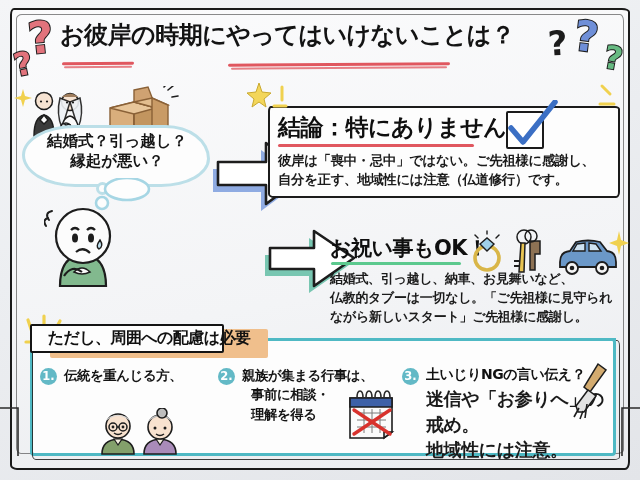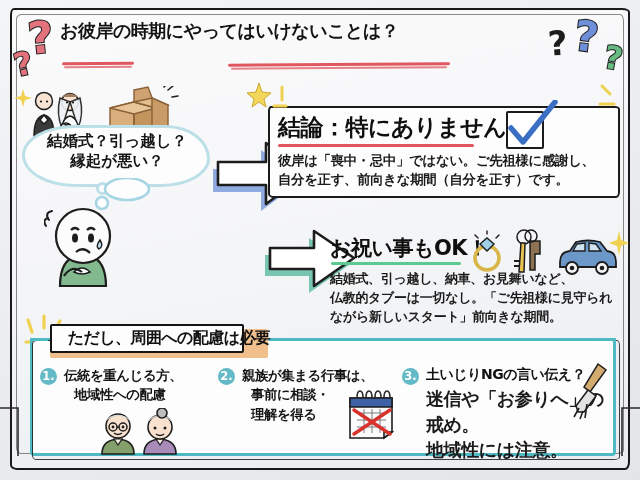--- a/index.html
+++ b/index.html
@@ -39,21 +39,21 @@
     pointer-events: none;
   }
 
   
   .title-wrap {
     position: absolute;
     left: 60px; top: 22px;
     width: 500px;
   }
   .title-text {
-    font-size: 18px;
+    font-size: 24px;
     font-weight: 900;
     letter-spacing: -0.5px;
     color: #131313;
     white-space: nowrap;
     line-height: 1.1;
     font-family: Liberation Serif, serif;
   }
   .title-ul-a {
     position: absolute;
     left: 2px; top: 40px;
@@ -220,21 +220,21 @@
   }
   .panel-head-shadow {
     position: absolute;
     left: 50px; top: 329px;
     width: 218px; height: 29px;
     background: #f0bf8c;
     border-radius: 2px;
   }
   .panel-head {
     position: absolute;
-    left: 50px; top: 324px;
+    left: 30px; top: 324px;
     width: 194px; height: 29px;
     border: 2.4px solid #141414;
     background: #fdfdfd;
     border-radius: 2px;
     display: flex;
     align-items: center;
     justify-content: center;
     padding-left: 44px;
   }
   .panel-head span {
@@ -402,21 +402,21 @@
   <svg class="arrow-svg" style="left:262px;top:218px;" width="108" height="84" viewBox="0 0 108 84">
     <path d="M8 30 L52 30 L52 13 L92 40 L52 68 L52 51 L8 51z" fill="#62bda4" opacity=".85" transform="translate(-5,7)"></path>
     <path d="M8 30 L52 30 L52 13 L92 40 L52 68 L52 51 L8 51z" fill="#ffffff" stroke="#1d1d1d" stroke-width="2.6" stroke-linejoin="round"></path>
   </svg>
 
   <div class="card-conclusion"></div>
   <div class="conc-head">結論：特にありません！</div>
   <div class="conc-ul"></div>
   <div class="conc-body">
     <div>彼岸は「喪中・忌中」ではない。ご先祖様に感謝し、</div>
-    <div>自分を正す、前向きな期間（自分を正す）です。</div>
+    <div>自分を正す、地域性には注意（仏道修行）です。</div>
   </div>
   <div class="check-box"></div>
   <svg class="ill" style="left:503px;top:100px;" width="58" height="52" viewBox="0 0 58 52">
     <path d="M8 28 L20 42 L52 2" fill="none" stroke="#3b6fc4" stroke-width="5.5" stroke-linecap="round" stroke-linejoin="round"></path>
   </svg>
 
   <svg class="spark" style="left:246px;top:82px;" width="26" height="26" viewBox="0 0 26 26">
     <path d="M13 1 L16 10 L25 11 L18 17 L20 25 L13 20 L6 25 L8 17 L1 11 L10 10z" fill="#f3d65a" stroke="#c9a92f" stroke-width="1"></path>
   </svg>
   <svg class="spark" style="left:272px;top:84px;" width="22" height="30" viewBox="0 0 22 30">
@@ -430,21 +430,21 @@
       <path d="M6 4 L14 12"></path>
         <path d="M4 22 L18 22"></path>
     </g>
   </svg>
 
   <div class="ok-head">お祝い事もOK！</div>
   <div class="ok-ul"></div>
   <div class="ok-body">
     <div>結婚式、引っ越し、納車、お見舞いなど、</div>
     <div>仏教的タブーは一切なし。「ご先祖様に見守られ</div>
-    <div>ながら新しいスタート」前向きな期間。</div>
+    <div>ながら新しいスタート」ご先祖様に感謝し。</div>
   </div>
 
   <svg class="ill" style="left:466px;top:230px;" width="44" height="44" viewBox="0 0 44 44">
     <circle cx="21" cy="28" r="12" fill="none" stroke="#d9b648" stroke-width="3.6"></circle>
     <path d="M14 14 L21 8 L28 14 L21 21z" fill="#9fd0e8" stroke="#1d1d1d" stroke-width="1.4"></path>
     <g stroke="#1d1d1d" stroke-width="1.4" stroke-linecap="round">
       <path d="M21 4 L21 1"></path>
         <path d="M12 8 L9 5"></path>
         <path d="M30 8 L33 5"></path>
     </g>
@@ -488,21 +488,20 @@
   <div class="panel-rule-l"></div>
   <div class="panel-rule-r"></div>
   <div class="panel-head-shadow"></div>
   <div class="panel-head">
     <span>ただし、周囲への配慮は必要</span>
   </div>
 
   <div class="num-circle" style="left:40px;top:368px;">1.</div>
   <div class="item-text" style="left:64px;top:366px;font-family:Liberation Serif, serif;">
     <div>伝統を重んじる方、</div>
-    <div style="padding-left:10px">地域性への配慮</div>
   </div>
 
   <svg class="ill" style="left:96px;top:408px;" width="88" height="48" viewBox="0 0 88 48">
     <g stroke="#1d1d1d" stroke-width="1.6">
 
       <path d="M6 46 q0 -14 16 -15 q16 1 16 15z" fill="#83a06b"></path>
       <path d="M18 31 l4 6 l4 -6z" fill="#f4efe0" stroke-width="1.2"></path>
       <circle cx="22" cy="18" r="12" fill="#f8e2cf"></circle>
       <path d="M10 13 q12 -10 24 0 q-3 -6 -12 -6 q-9 0 -12 6z" fill="#d8d8d8" stroke="none"></path>
       <circle cx="17" cy="19" r="4" fill="none" stroke-width="1.5"></circle>

